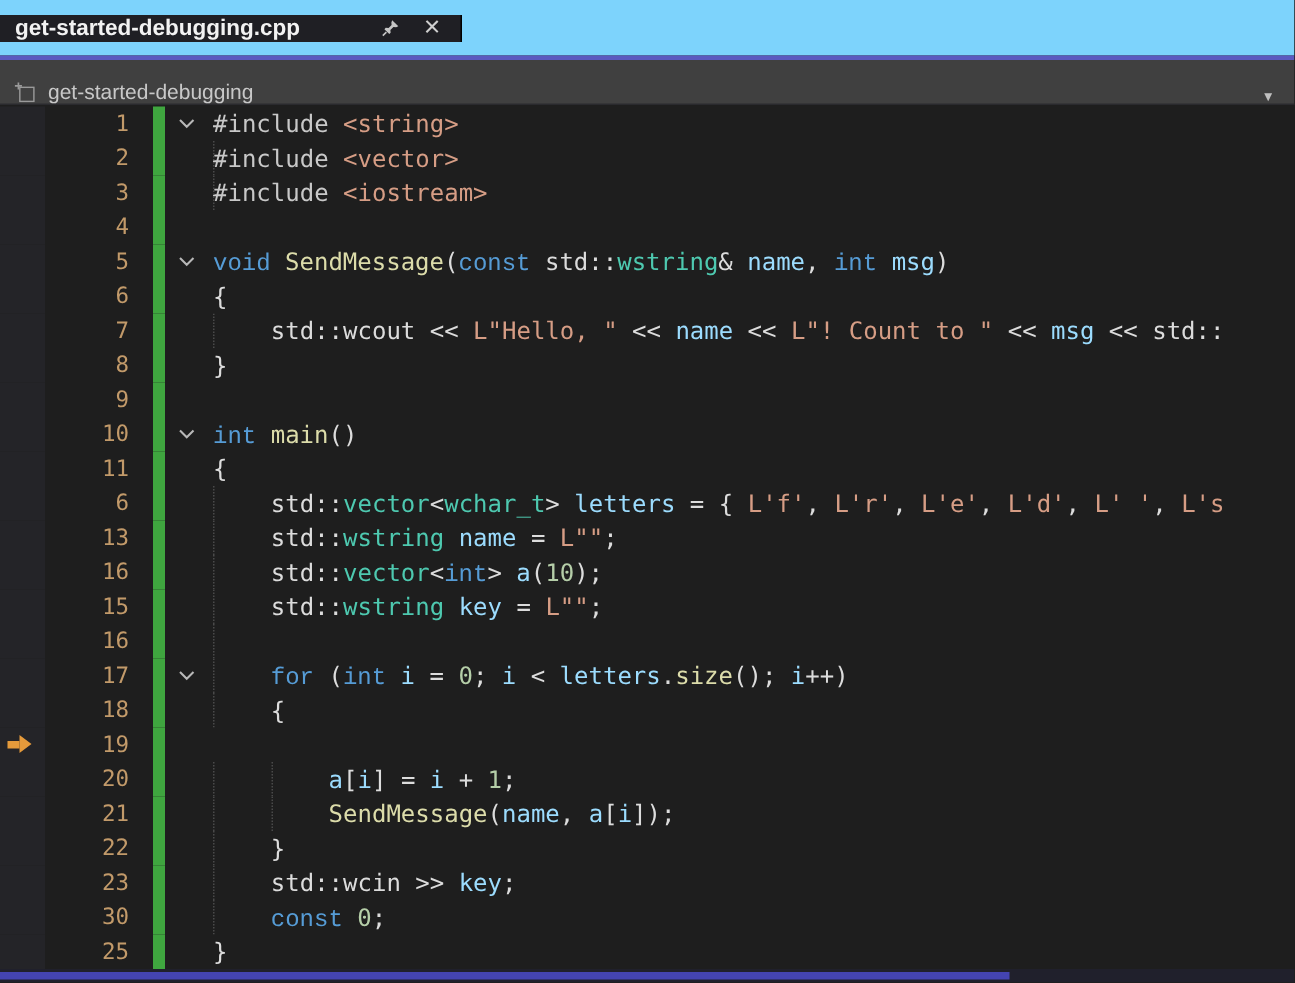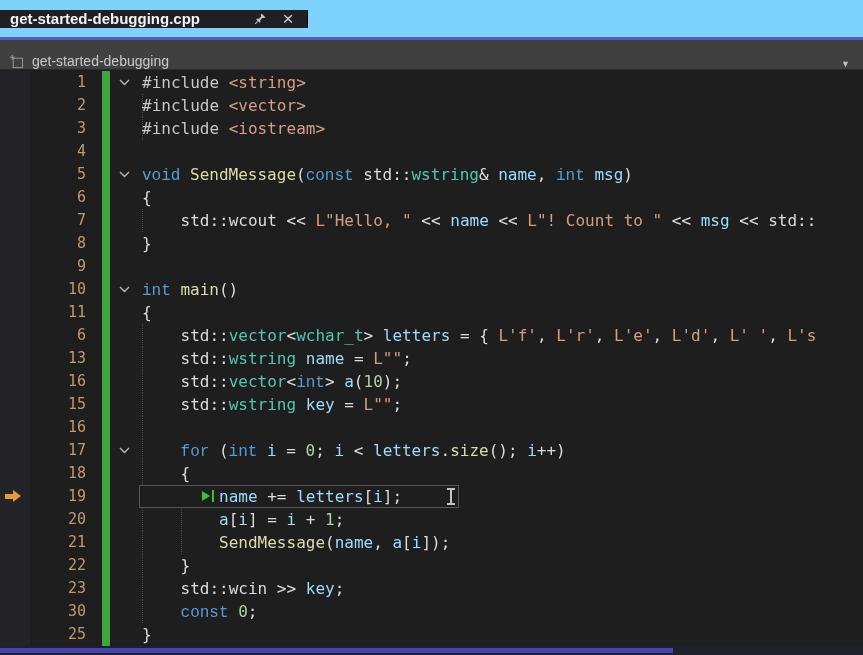--- a/index.html
+++ b/index.html
@@ -249,21 +249,20 @@
       <div class="m-margin">
         <div class="cur-arrow">
           <div class="arrow-tail"></div>
           <div class="arrow-head"></div>
         </div>
       </div>
       <div class="m-num">19</div>
       <div class="m-gap"></div>
       <div class="m-change"></div>
       <div class="m-fold"></div>
-      <div class="m-code"><div class="stmt-box"></div><span class="seg t-pl">      </span><span class="seg t-runto"></span><span class="seg t-var">name</span><span class="seg t-pl"> += </span><span class="seg t-var">letters</span><span class="seg t-pl">[</span><span class="seg t-var">i</span><span class="seg t-pl">];</span><div class="ibeam" style="left: 312.384px;"></div></div>
     </div>
     <div class="row">
       <div class="m-margin"></div>
       <div class="m-num">20</div>
       <div class="m-gap"></div>
       <div class="m-change"></div>
       <div class="m-fold"></div>
       <div class="m-code"><span class="guide" style="left: 4px;"></span><span class="guide" style="left: 42.548px;"></span><span class="seg t-pl">        </span><span class="seg t-var">a</span><span class="seg t-pl">[</span><span class="seg t-var">i</span><span class="seg t-pl">] = </span><span class="seg t-var">i</span><span class="seg t-pl"> + </span><span class="seg t-num">1</span><span class="seg t-pl">;</span></div>
     </div>
     <div class="row">

